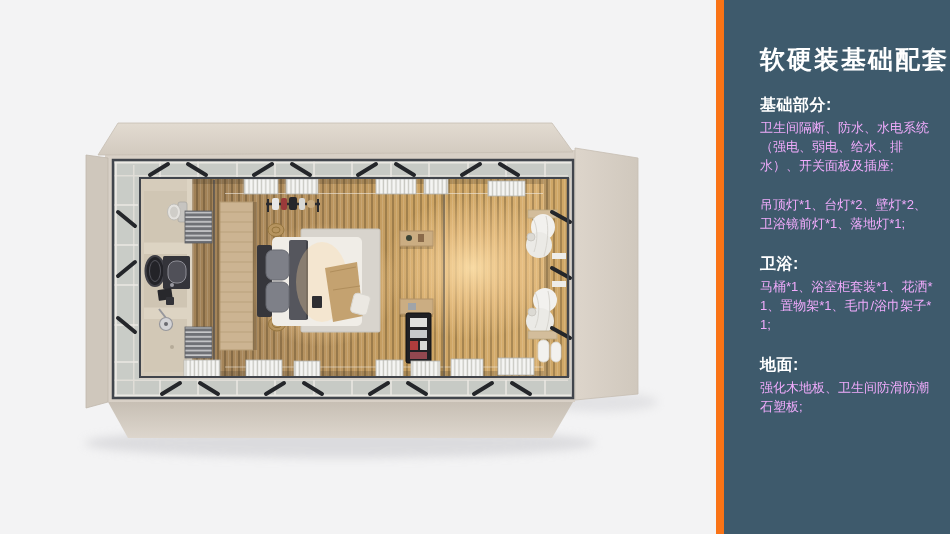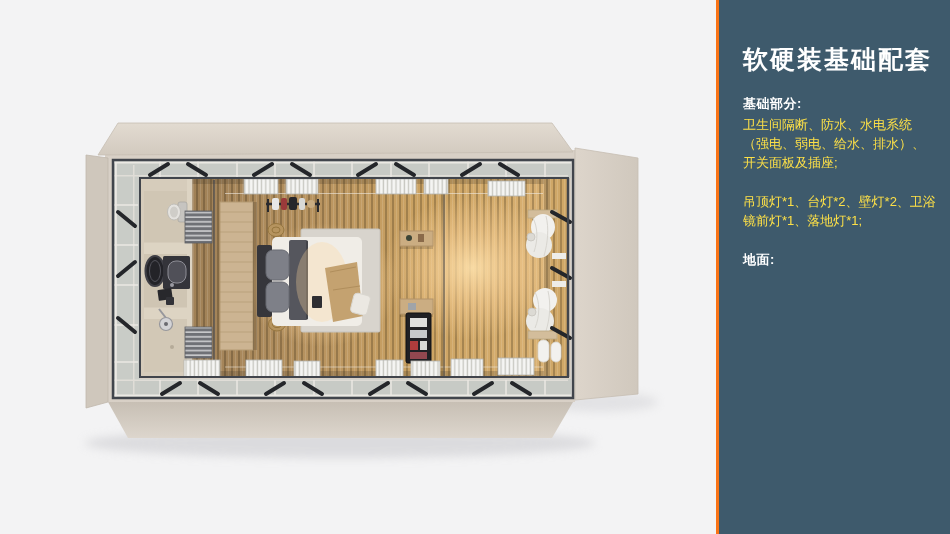--- a/index.html
+++ b/index.html
@@ -16,36 +16,36 @@
   .stage{position:relative;width:950px;height:534px;background:var(--canvas-bg);}
   .render-area{
     position:absolute;left:0;top:0;width:716px;height:534px;
     background:var(--canvas-bg);
   }
   .render-area svg{display:block;width:716px;height:534px;}
   .sidebar{
     position:absolute;left:716px;top:0;width:234px;height:534px;
     background:var(--sidebar-bg);
     box-sizing:border-box;
-    padding:44px 13px 0 24px;
+    padding:44px 13px 0 36px;
     color:var(--sidebar-text);
-    border-left:3px solid #f97316;
+    border-left:8px solid #f97316;
   }
   .sidebar h1{
     margin:0 0 6px 0;
     font-size:25px;line-height:1.25;font-weight:bold;
     letter-spacing:2px;white-space:nowrap;
   }
   .sidebar section{margin-top:20px;}
   .sidebar h2{
     margin:0 0 3px 0;
-    font-size:13px;font-weight:bold;letter-spacing:0.5px;
+    font-size:16px;font-weight:bold;letter-spacing:0.5px;
   }
   .sidebar p{
-    margin:0;font-size:13px;line-height:1.46;color:#fde047;
+    margin:0;font-size:13px;line-height:1.46;color:#f0abfc;
     word-break:break-all;
   }
 </style>
 </head>
 <body>
 
 <div class="stage">
 
   <div class="render-area">
     <svg viewBox="0 0 716 534" xmlns="http://www.w3.org/2000/svg">
@@ -349,19 +349,24 @@
       <p>卫生间隔断、防水、水电系统（强电、弱电、给水、排水）、开关面板及插座;</p>
     </section>
 
     <section>
     </section>
 
     <section>
       <p>吊顶灯*1、台灯*2、壁灯*2、卫浴镜前灯*1、落地灯*1;</p>
     </section>
 
+    <section>
+      <h2>卫浴:</h2>
+      <p>马桶*1、浴室柜套装*1、花洒*1、置物架*1、毛巾/浴巾架子*1;</p>
+    </section>
 
     <section>
       <h2>地面:</h2>
+      <p>强化木地板、卫生间防滑防潮石塑板;</p>
     </section>
   </aside>
 
 </div>
 
 </body></html>

